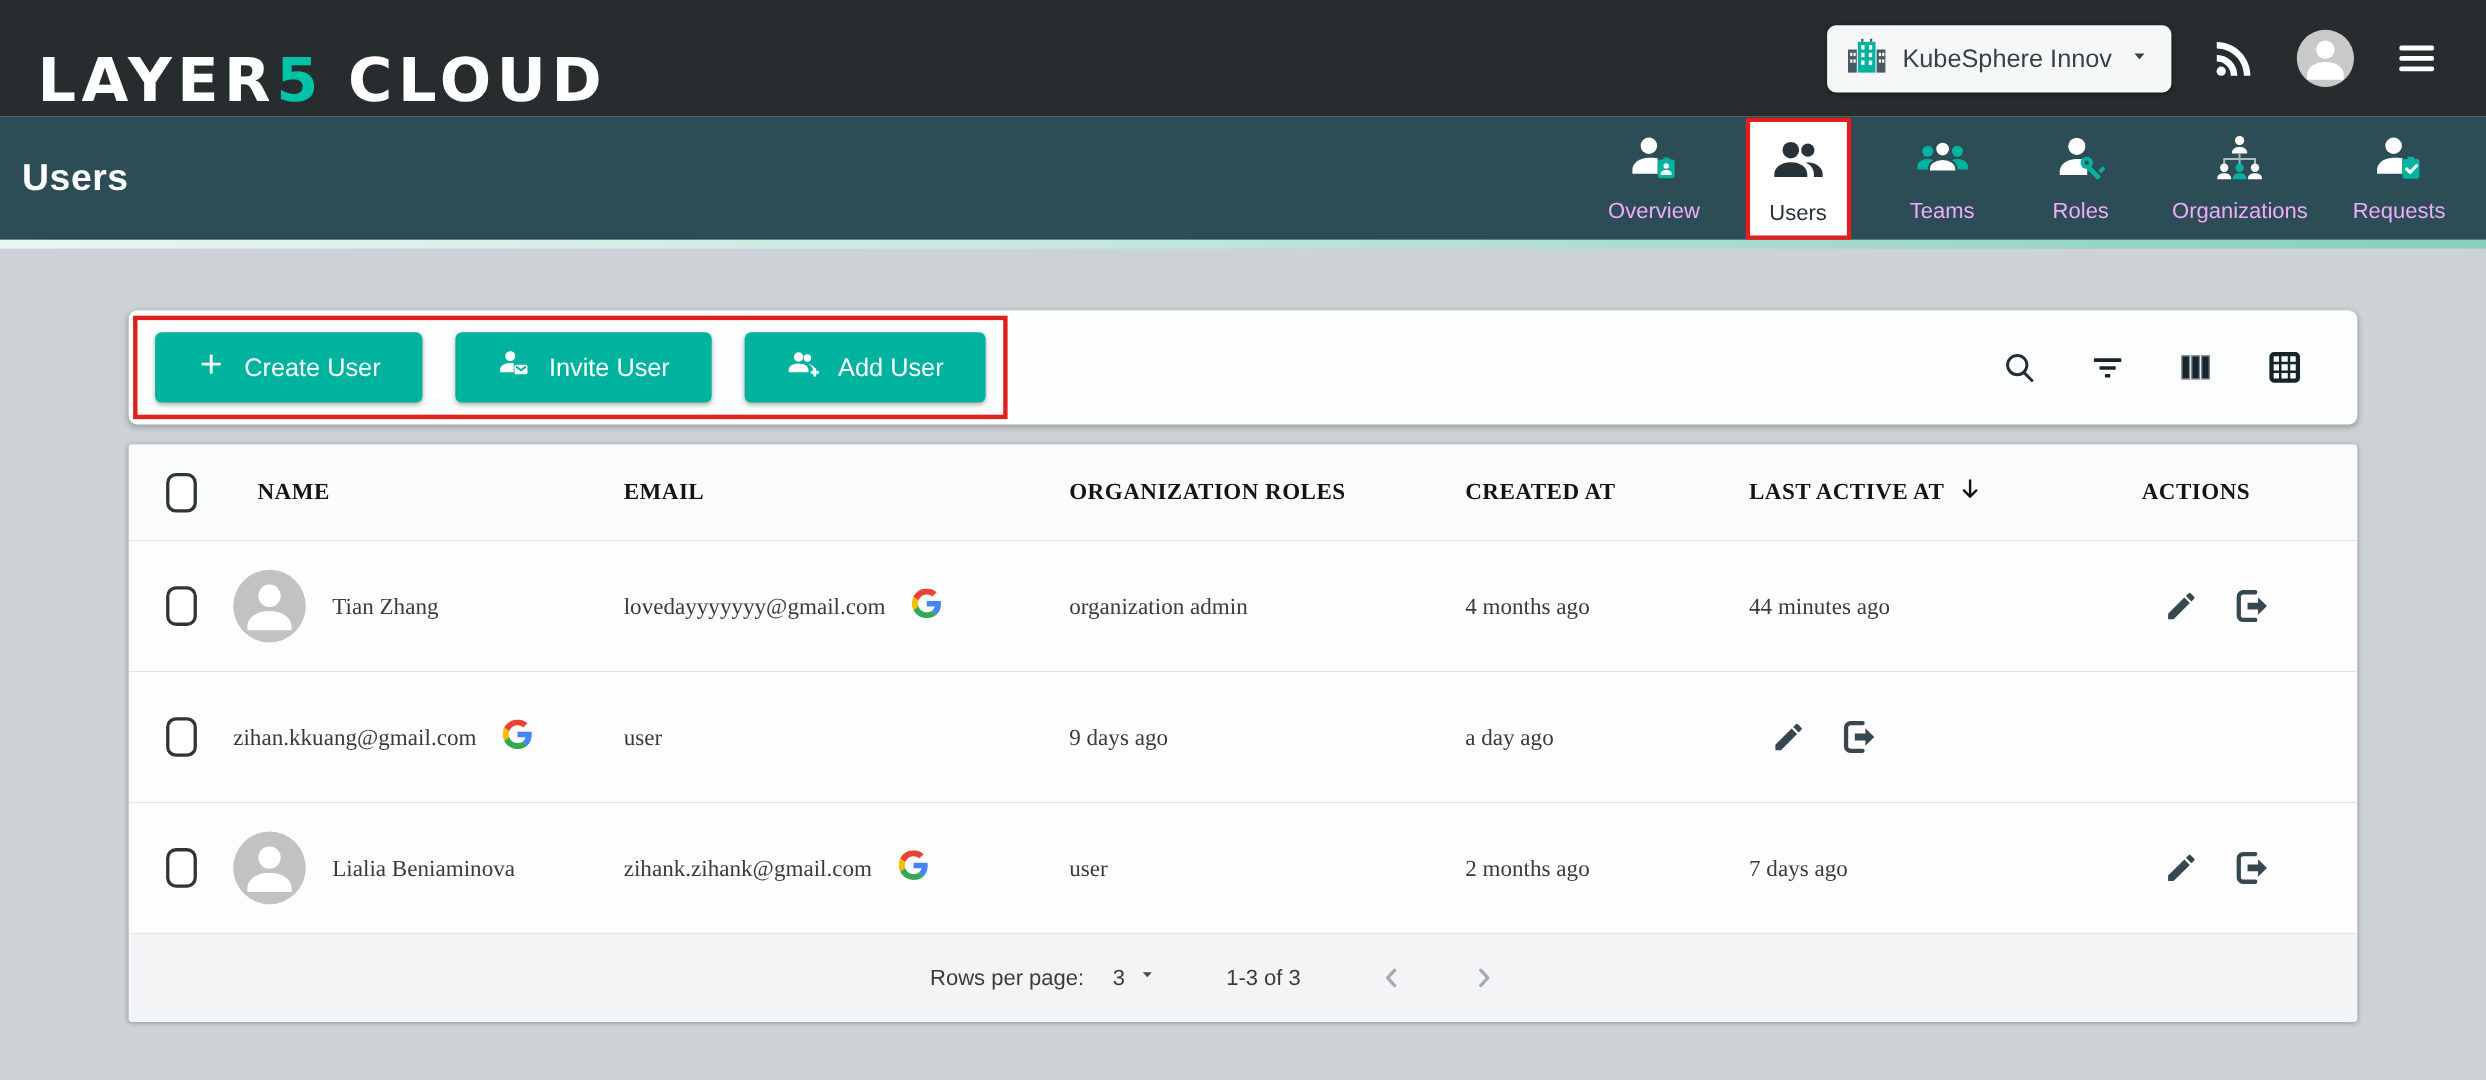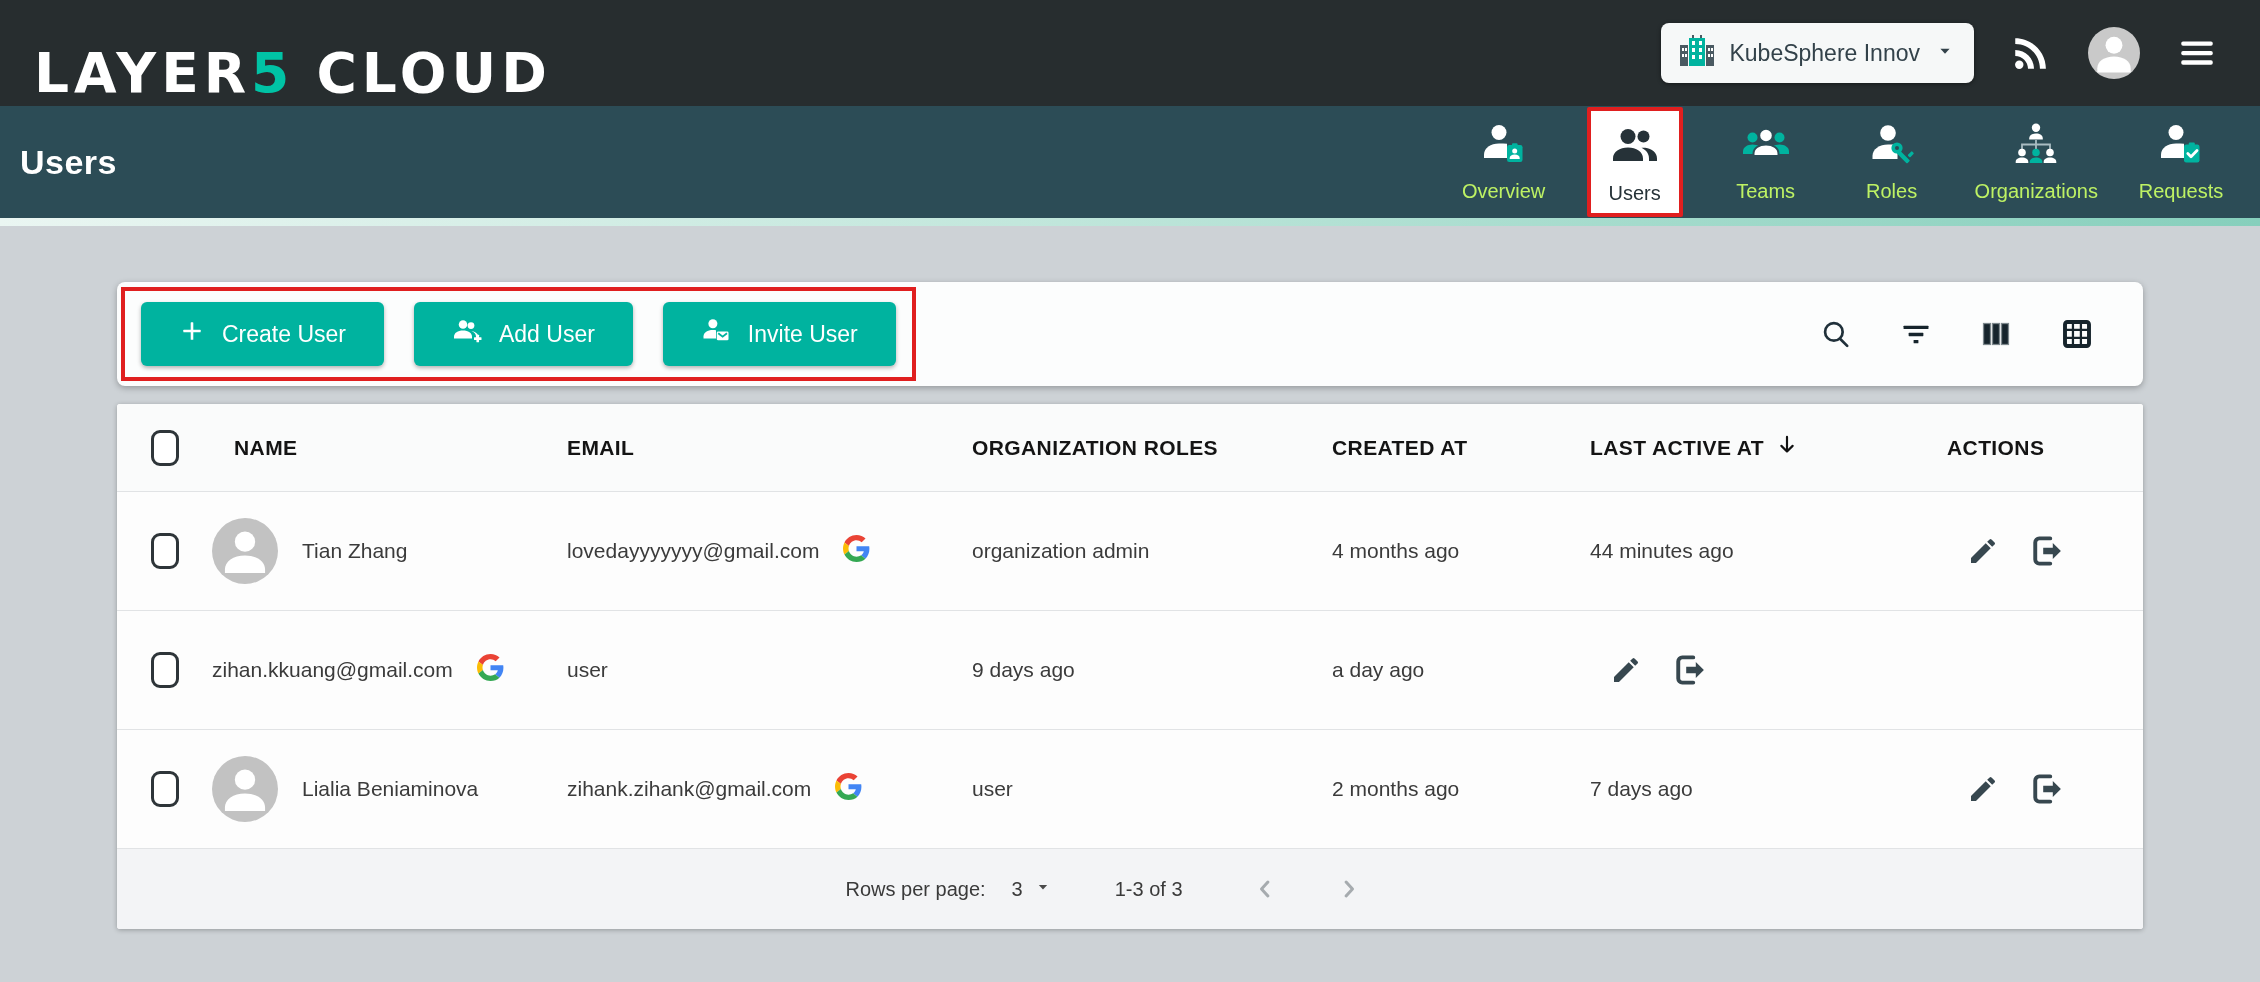--- a/index.html
+++ b/index.html
@@ -40,21 +40,21 @@
   
   .navbar {
     height: 112px; background: #2c4c56;
     display: flex; align-items: center; justify-content: space-between;
     padding: 0 36px 0 20px;
   }
   .page-title { color: #fff; font-size: 34px; font-weight: 600; letter-spacing: .5px; }
   .nav-items { display: flex; align-items: center; gap: 40px; }
   .nav-item {
     display: flex; flex-direction: column; align-items: center; gap: 7px;
-    color: #bef264; cursor: pointer; min-width: 86px;
+    color: #f0abfc; cursor: pointer; min-width: 86px;
   }
   .nav-item .nlabel { font-size: 20px; }
   .nav-item.active {
     background: #fff; border: 4px solid #e01f1f; border-radius: 2px;
     color: #263238; padding: 12px 16px 8px; min-width: 96px;
   }
   .nav-accent-line {
     height: 8px;
     background: linear-gradient(90deg, #eaf6f2 0%, #c2e7dc 45%, #86cfbc 100%);
   }
@@ -84,20 +84,21 @@
 
   
   .table-card {
     margin-top: 18px; background: #fdfdfd; border-radius: 3px;
     box-shadow: 0 1px 5px rgba(0,0,0,.28); overflow: hidden;
   }
   .t-grid {
     display: grid;
     grid-template-columns: 95px 355px 405px 360px 258px 357px 1fr;
     align-items: center;
+    font-family: Liberation Serif, serif;
   }
   .t-head {
     height: 88px; background: #fafbfb; border-bottom: 1px solid #e1e3e5;
   }
   .t-head .th {
     font-weight: bold; font-size: 21px; color: #141414; letter-spacing: .4px;
     display: flex; align-items: center; gap: 10px; cursor: pointer;
   }
   .t-head .th-name { padding-left: 22px; }
   .t-row {
@@ -314,44 +315,44 @@
         <span>
           <svg width="26" height="26" viewBox="0 0 24 24" fill="#fff">
               <rect x="10.8" y="4" width="2.4" height="16" rx=".5"></rect>
               <rect x="4" y="10.8" width="16" height="2.4" rx=".5"></rect>
             </svg>
         </span>
         <span>Create User</span>
       </button>
       <button class="btn">
         <span>
+          <svg width="30" height="30" viewBox="0 0 24 24">
+            <g fill="#fff">
+                <circle cx="9.5" cy="6.2" r="3.6"></circle>
+                <path d="M9.5 11.2c-4.3 0-7.5 2.1-7.5 5V18h10v-6.6c-.8-.1-1.6-.2-2.5-.2z"></path>
+              </g>
+            <rect x="12.6" y="12.4" width="9.4" height="7" rx="1.1" fill="#fff"></rect>
+            <path d="m13.8 13.8 3.5 2.7 3.5-2.7" fill="none" stroke="#00b39f" stroke-width="1.5"></path>
+          </svg>
+        </span>
+        <span>Invite User</span>
+      </button>
+      <button class="btn">
+        <span>
           <svg width="30" height="30" viewBox="0 0 24 24" fill="#fff">
             <circle cx="8.8" cy="6.8" r="3.4"></circle>
             <path d="M8.8 11.6c-4.2 0-7.2 2-7.2 4.9V18H16v-1.5c0-2.9-3-4.9-7.2-4.9z"></path>
             <circle cx="15.2" cy="7.6" r="2.7"></circle>
             <path d="M15.6 12c2.2.9 3.6 2.5 3.6 4.5V18h1.6v-2.1c0-1.8-2.2-3.3-5.2-3.9z"></path>
             <rect x="17.6" y="17" width="6" height="2.1" rx=".4"></rect>
             <rect x="19.55" y="15.05" width="2.1" height="6" rx=".4"></rect>
           </svg>
         </span>
         <span>Add User</span>
       </button>
-      <button class="btn">
-        <span>
-          <svg width="30" height="30" viewBox="0 0 24 24">
-            <g fill="#fff">
-                <circle cx="9.5" cy="6.2" r="3.6"></circle>
-                <path d="M9.5 11.2c-4.3 0-7.5 2.1-7.5 5V18h10v-6.6c-.8-.1-1.6-.2-2.5-.2z"></path>
-              </g>
-            <rect x="12.6" y="12.4" width="9.4" height="7" rx="1.1" fill="#fff"></rect>
-            <path d="m13.8 13.8 3.5 2.7 3.5-2.7" fill="none" stroke="#00b39f" stroke-width="1.5"></path>
-          </svg>
-        </span>
-        <span>Invite User</span>
-      </button>
     </div>
     <div class="toolbar-icons">
       <span class="icon-btn">
         <svg width="34" height="34" viewBox="0 0 24 24" fill="none" stroke="#20303a" stroke-width="1.9">
             <circle cx="10.5" cy="10.5" r="6.2"></circle>
             <path d="m15.2 15.7 4.7 4.7" stroke-linecap="round"></path>
           </svg>
       </span>
       <span class="icon-btn">
         <svg width="34" height="34" viewBox="0 0 24 24" fill="#16242c">

